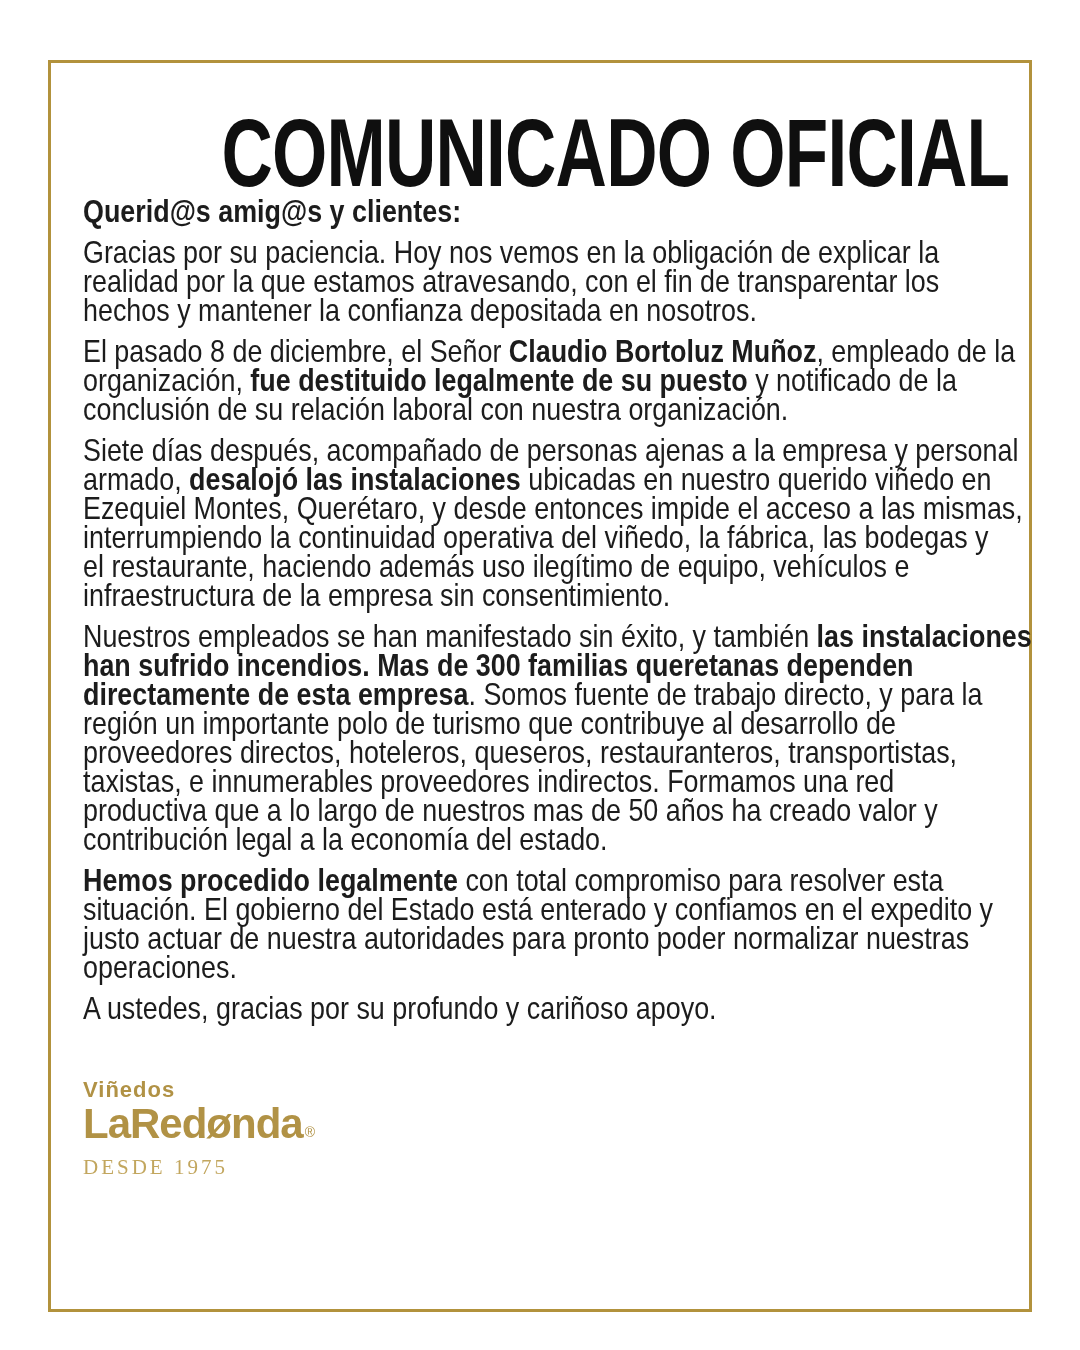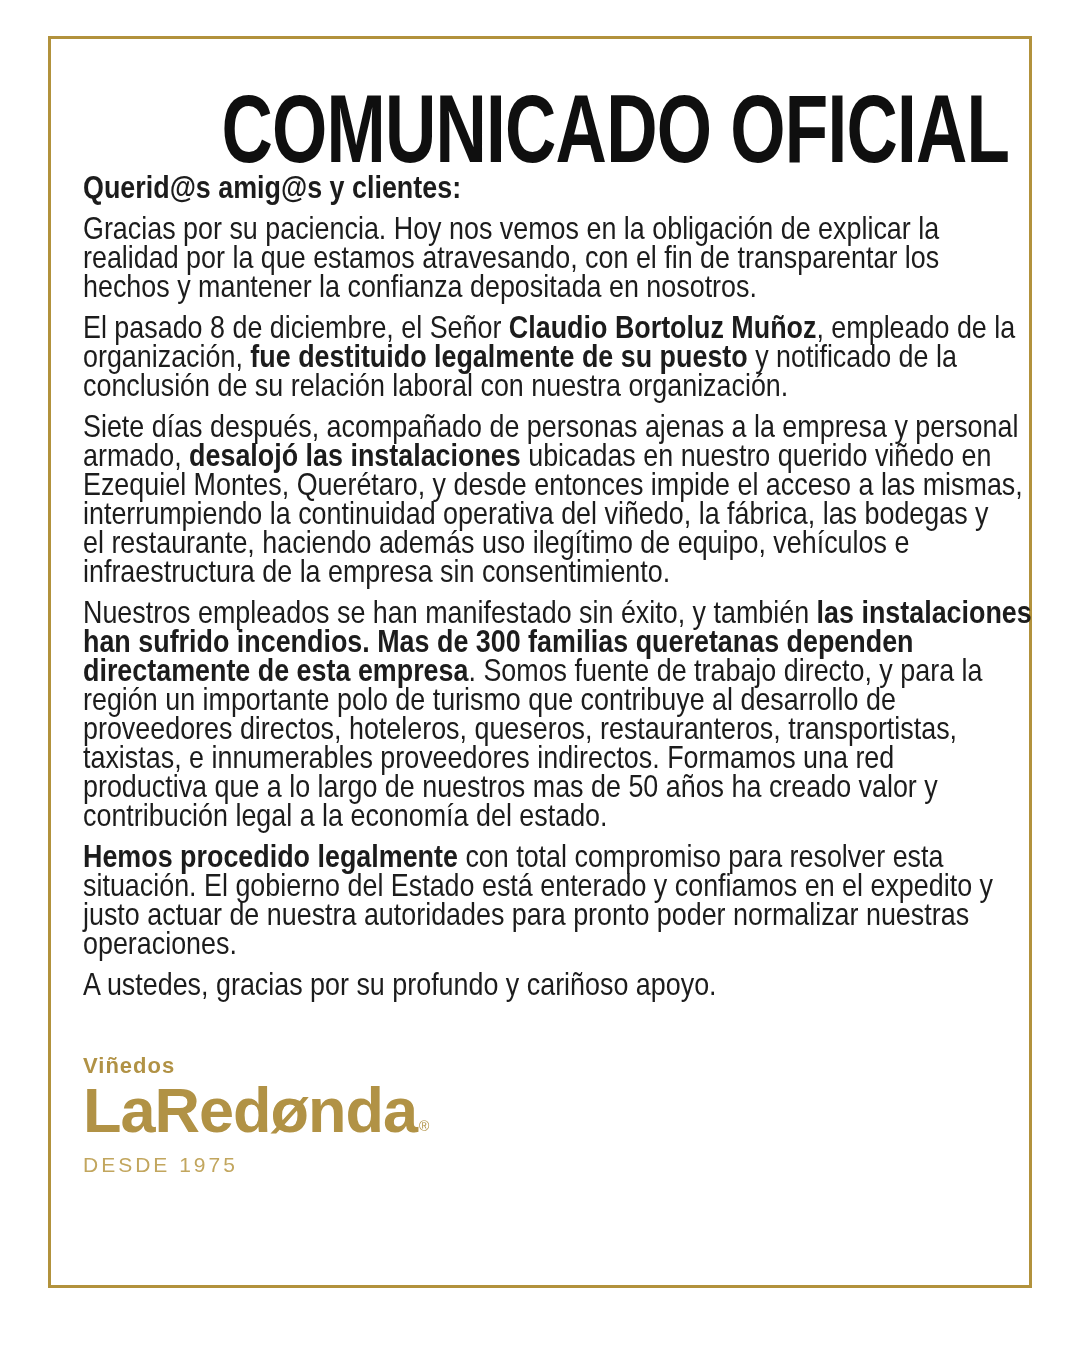--- a/index.html
+++ b/index.html
@@ -15,21 +15,21 @@
   .page{
     position:relative;
     width:1080px;height:1350px;
     background:var(--bg);
     font-family:"Liberation Sans",sans-serif;
     color:var(--text);
     overflow:hidden;
   }
   .frame{
     position:absolute;
-    left:48px;top:36px;
+    left:48px;top:60px;
     width:984px;height:1252px;
     border:3px solid var(--gold-border);
     padding:0 32px;
   }
   .title{
     margin-top:47px;
     text-align:center;
     line-height:0.9;
     font-size:96px;
     font-weight:bold;
@@ -64,35 +64,36 @@
     color:var(--gold-logo);
     line-height:1;
   }
   .logo-top{
     font-size:22px;
     font-weight:bold;
     letter-spacing:1px;
   }
   .logo-name-row{margin-top:2px;white-space:nowrap;}
   .logo-name{
-    font-size:63px;
+    font-size:42px;
     font-weight:bold;
     letter-spacing:-1px;
   }
   .logo-reg{
     font-size:14px;
     vertical-align:1px;
     margin-left:2px;
   }
   .logo-since{
     margin-top:12px;
     font-size:21px;
     font-weight:500;
     letter-spacing:3px;
     color:var(--gold-since);
+    font-family:Liberation Serif, serif;
   }
 </style>
 </head>
 <body>
 
 <div class="page">
   <div class="frame">
 
     <h1 class="title"><span class="title-inner">COMUNICADO OFICIAL</span></h1>
 

